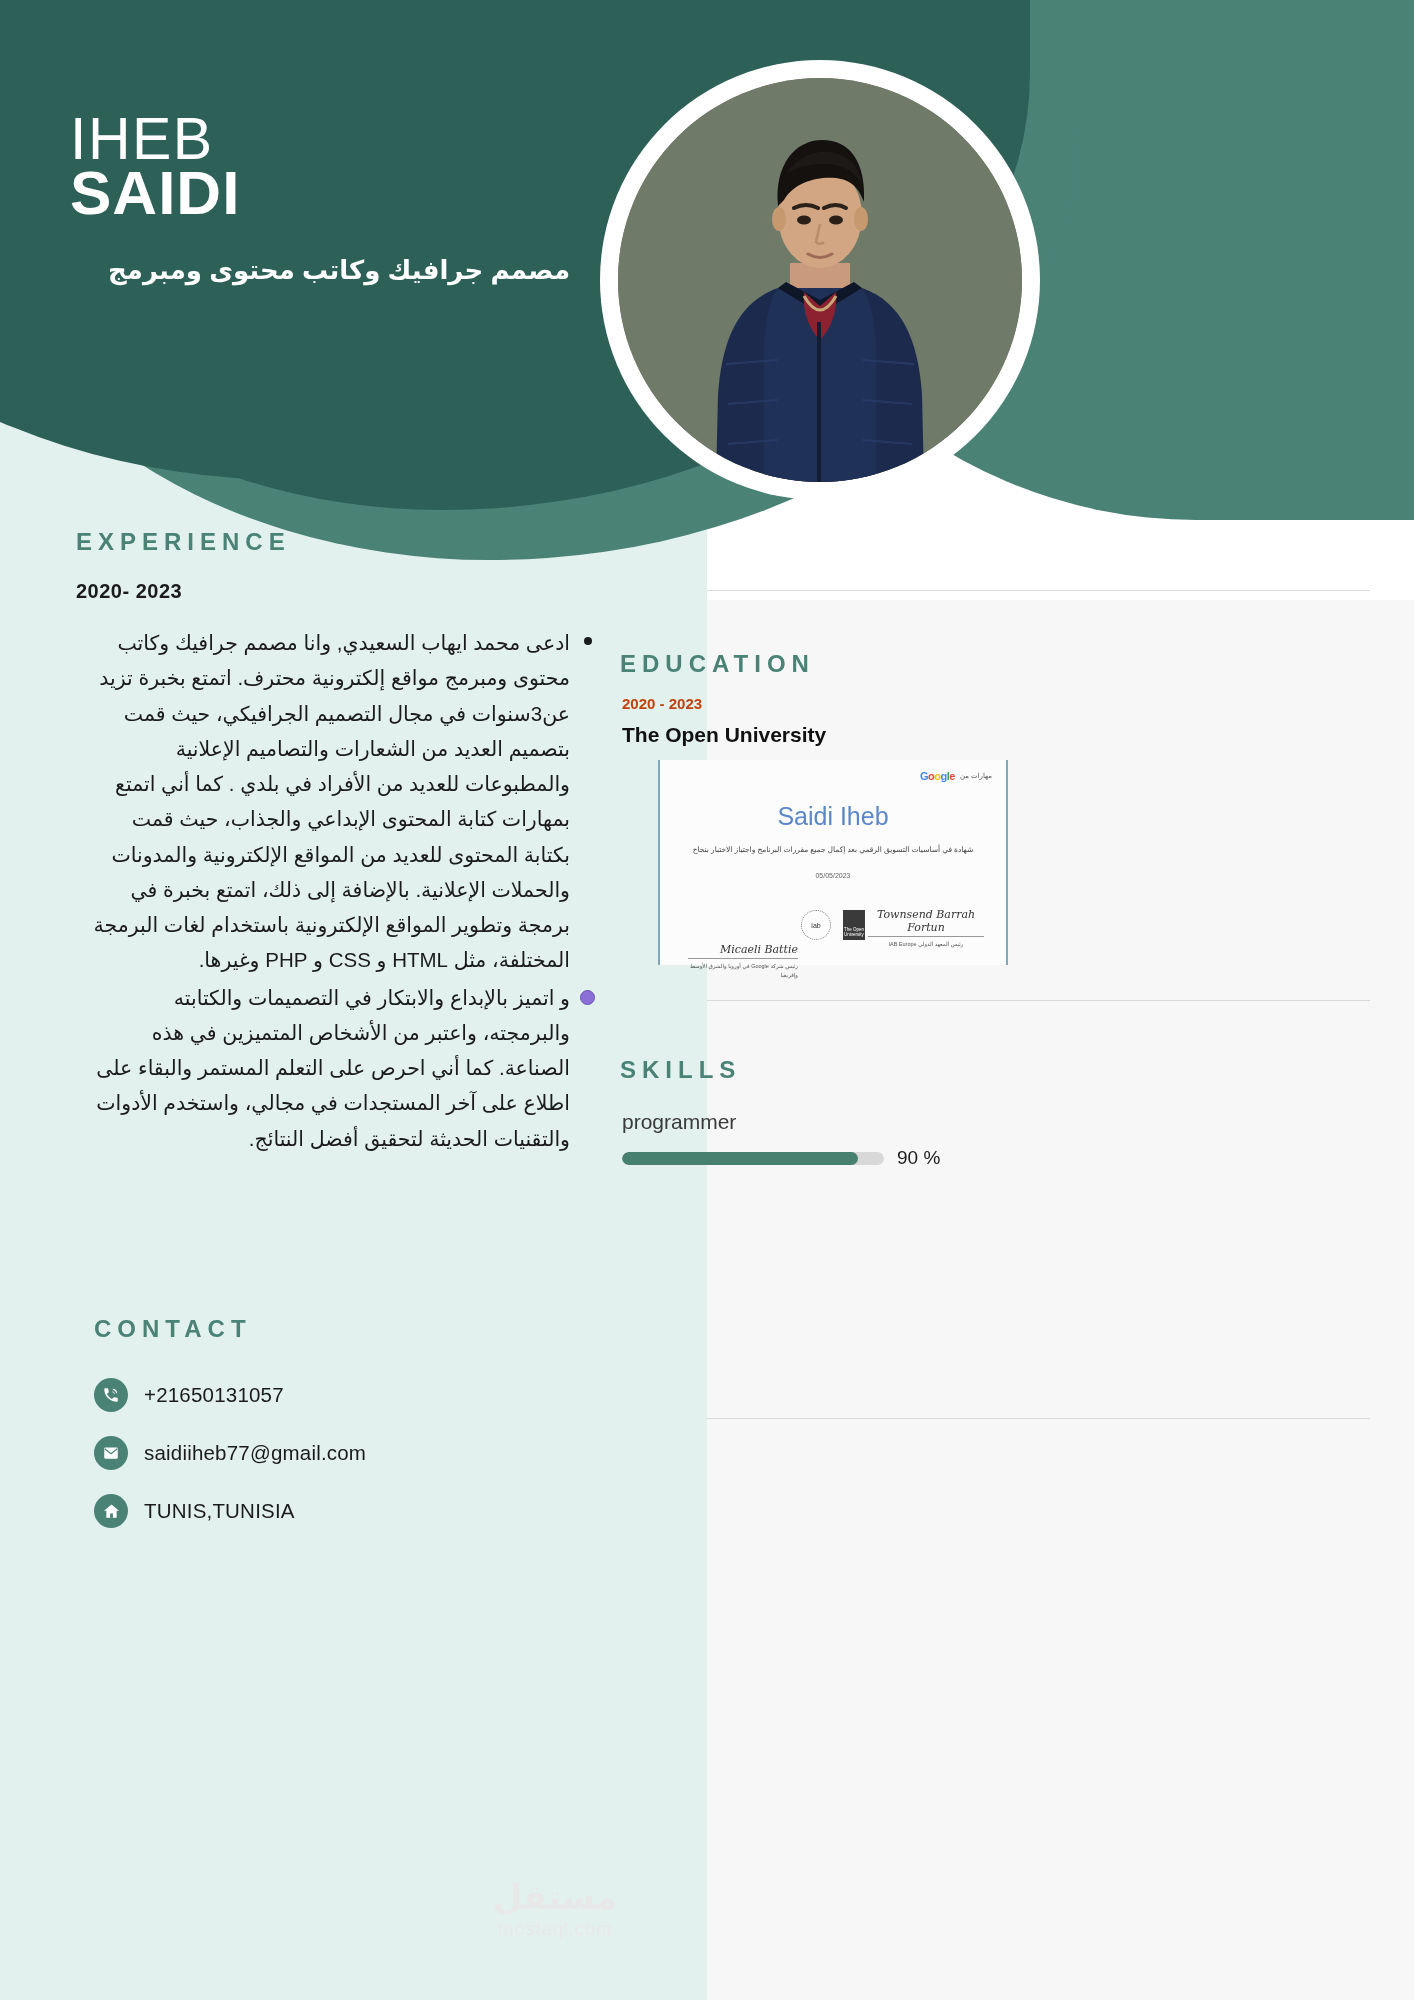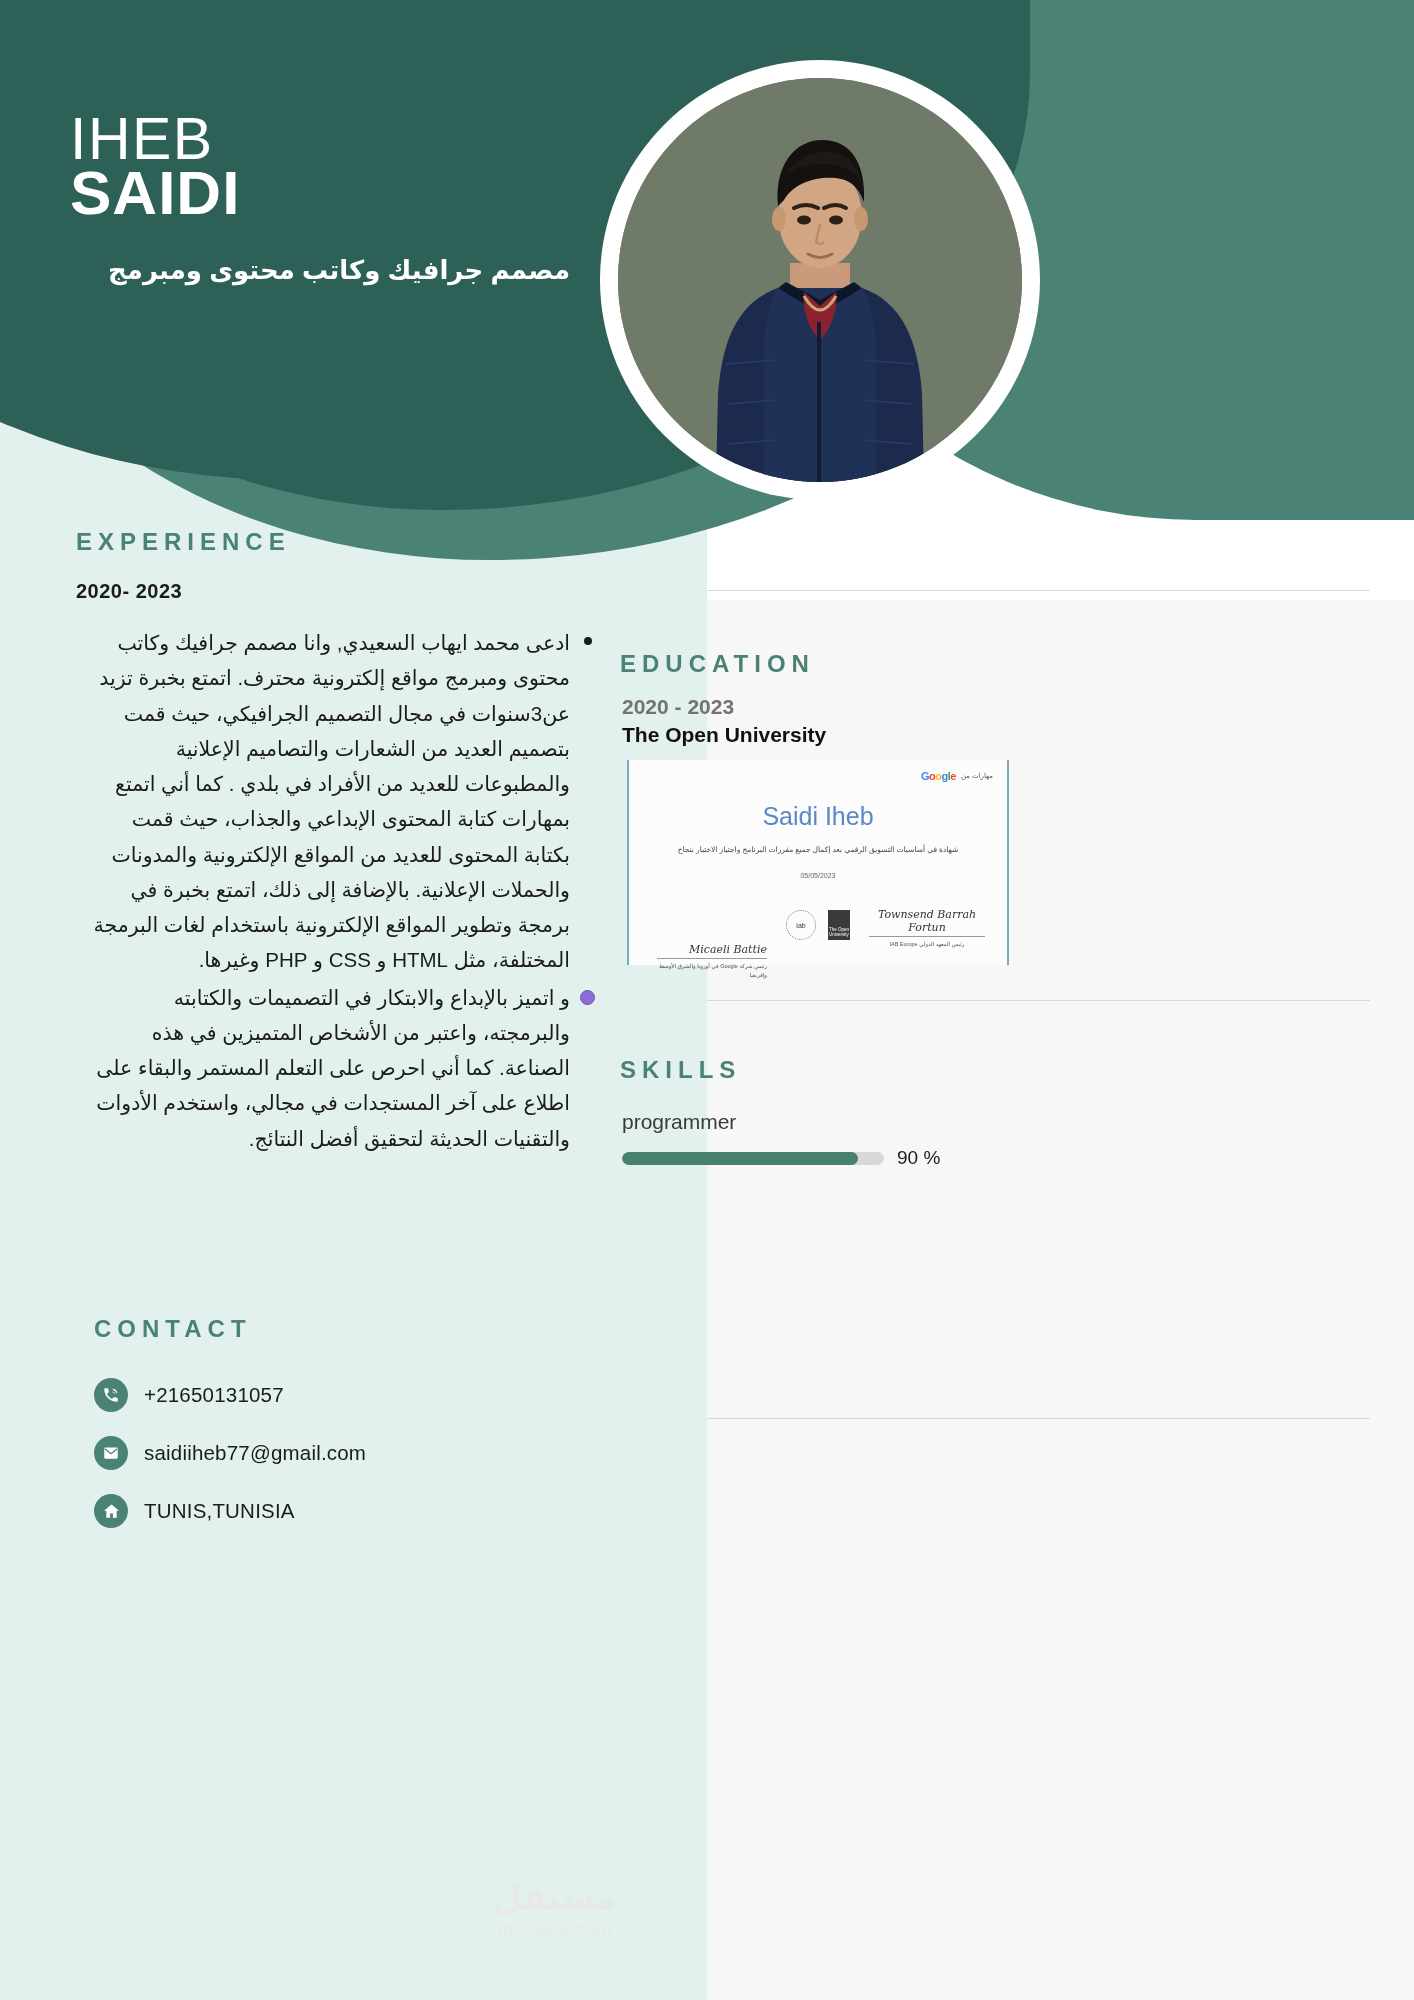--- a/index.html
+++ b/index.html
@@ -160,31 +160,31 @@
   .divider {
     position: absolute; left: 707px;
     width: 663px; height: 1px; background: #d9d9d9;
   }
   .div1 { top: 590px; }
   .div2 { top: 1000px; }
   .div3 { top: 1418px; }
 
   .edu-date {
     position: absolute; left: 622px; top: 695px;
-    font-size: 21px; font-weight: 700; color: #737373;
+    font-size: 15px; font-weight: 700; color: #c2410c;
   }
   .edu-school {
     position: absolute; left: 622px; top: 723px;
     font-size: 21px; font-weight: 700; color: #111111;
   }
 
   
   .cert {
-    position: absolute; left: 627px; top: 760px;
-    width: 382px; height: 205px;
+    position: absolute; left: 658px; top: 760px;
+    width: 350px; height: 205px;
     background: #fcfcfc;
     border-left: 2px solid #7ea8bd;
     border-right: 2px solid #7ea8bd;
   }
   .cert-top {
     position: absolute; right: 14px; top: 10px;
     display: flex; align-items: center; gap: 5px;
     font-size: 7px; color: #555;
   }
   .g-logo { font-size: 11px; font-weight: 700; letter-spacing: -0.5px; }

